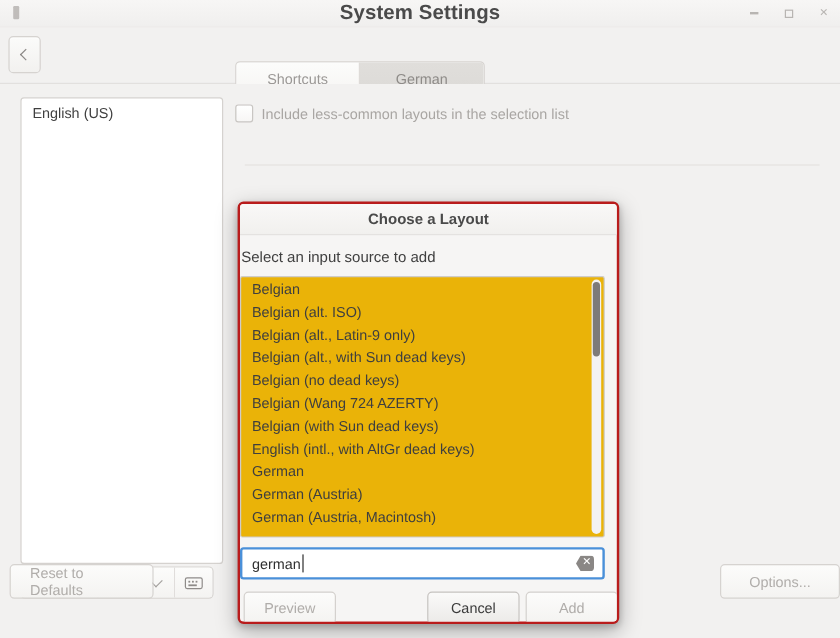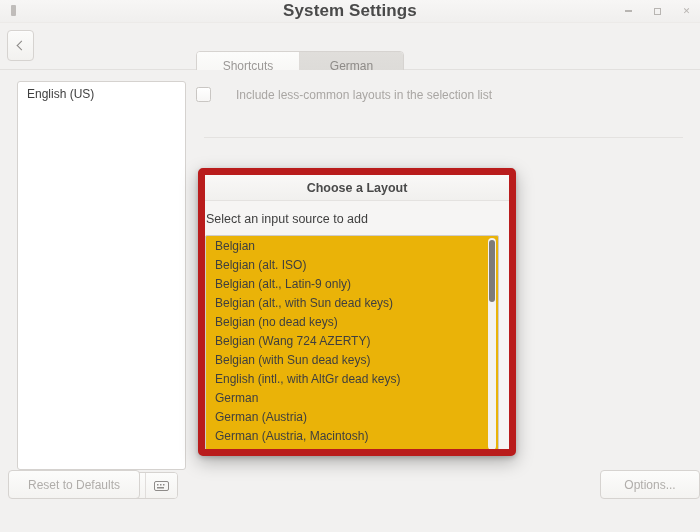--- a/index.html
+++ b/index.html
@@ -229,21 +229,21 @@
     top: 11px;
     right: 17px;
     top: 11px;
   }
   .checkbox-row {
     position: absolute;
     left: 0;
     top: 6px;
     display: flex;
     align-items: center;
-    gap: 25px;
+    gap: 7px;
   }
   .cbox {
     width: 13px; height: 13px;
     border: 1px solid #c9c6c3;
     border-radius: 2.5px;
     background: linear-gradient(to bottom,#ffffff,#f7f6f5);
   }
   .cbox-label {
     font-size: 12px;
     color: #a9a6a3;
@@ -281,40 +281,40 @@
     border-radius: 4px;
     background: linear-gradient(to bottom, #fcfcfb, #f4f3f1);
     font-size: 12px;
     color: #b0adaa;
     box-sizing: border-box;
   }
   .reset-btn {
     position: absolute;
     left: 8px;
     top: 0;
-    width: 132px;
+    width: 120px;
   }
   .options-btn {
     position: absolute;
     right: 0;
     top: 0;
     width: 100px;
   }
 
   
   .dialog-shadow {
     position: absolute;
     left: 198px;
     top: 98px;
     width: 318px;
-    height: 288px;
+    height: 352px;
     border-radius: 5px;
     box-shadow: 0 6px 18px rgba(0,0,0,.28), 0 2px 5px rgba(0,0,0,.18);
     background: #f6f5f4;
-    border: 7px solid #b91c1c;
+    border: 2px solid #b91c1c;
     box-sizing: border-box;
     overflow: hidden;
   }
   .dialog-header {
     height: 25px;
     background: linear-gradient(to bottom, #f9f8f7, #f1f0ee);
     border-bottom: 1px solid #e4e2e0;
     display: flex;
     align-items: center;
     justify-content: center;

